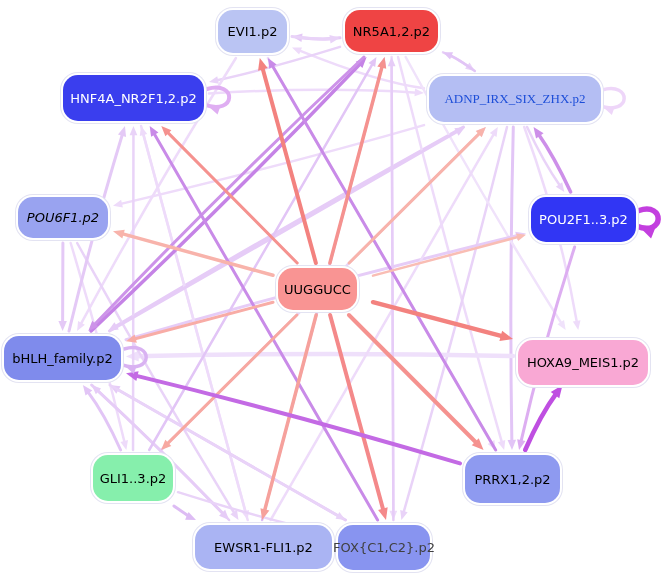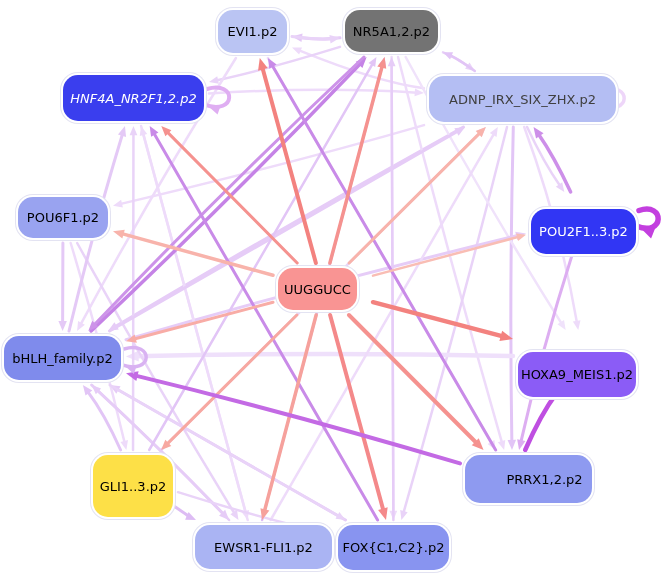--- a/index.html
+++ b/index.html
@@ -271,50 +271,50 @@
       </g>
       <g>
         <path d="M 639 210.5 C 665 201.5 665 237.5 636.286093236459 226.0144372945836" stroke="#c33fdf" stroke-width="5.5" fill="none" stroke-linecap="round"></path>
         <polygon points="640,227.5 655.5620121205897,227.23352718971594 651.0852689078173,238.42538522164685" fill="#c33fdf"></polygon>
       </g>
     </svg>
   <div id="node-layer">
       <div class="node" style="left: 218px; top: 10px; width: 69px; height: 43px; background: rgb(186, 196, 243); color: rgb(0, 0, 0);">
         <span>EVI1.p2</span>
       </div>
-      <div class="node" style="left: 345px; top: 10px; width: 93px; height: 42px; background: #737373; color: rgb(0, 0, 0);">
+      <div class="node" style="left: 345px; top: 10px; width: 93px; height: 42px; background: #ef4444; color: rgb(0, 0, 0);">
         <span>NR5A1,2.p2</span>
       </div>
-      <div class="node" style="left: 63px; top: 75px; width: 141px; height: 46px; background: rgb(58, 62, 238); color: rgb(255, 255, 255); font-style: italic;">
+      <div class="node" style="left: 63px; top: 75px; width: 141px; height: 46px; background: rgb(58, 62, 238); color: rgb(255, 255, 255);">
         <span>HNF4A_NR2F1,2.p2</span>
       </div>
-      <div class="node" style="left: 429px; top: 76px; width: 187px; height: 46px; background: rgb(180, 190, 243); color: #404040;">
+      <div class="node" style="left: 429px; top: 76px; width: 172px; height: 46px; background: rgb(180, 190, 243); color: #1d4ed8; font-family: Liberation Serif, serif;">
         <span>ADNP_IRX_SIX_ZHX.p2</span>
       </div>
-      <div class="node" style="left: 18px; top: 197px; width: 90px; height: 41px; background: rgb(153, 163, 240); color: rgb(0, 0, 0);">
+      <div class="node" style="left: 18px; top: 197px; width: 90px; height: 41px; background: rgb(153, 163, 240); color: rgb(0, 0, 0); font-style: italic;">
         <span>POU6F1.p2</span>
       </div>
-      <div class="node" style="left: 531px; top: 197px; width: 105px; height: 45px; background: rgb(49, 54, 244); color: rgb(255, 255, 255); margin-top: 12px;">
+      <div class="node" style="left: 531px; top: 197px; width: 105px; height: 45px; background: rgb(49, 54, 244); color: rgb(255, 255, 255);">
         <span>POU2F1..3.p2</span>
       </div>
       <div class="node" style="left: 278px; top: 268px; width: 79px; height: 42px; background: rgb(249, 148, 147); color: rgb(0, 0, 0);">
         <span>UUGGUCC</span>
       </div>
       <div class="node" style="left: 4px; top: 336px; width: 117px; height: 44px; background: rgb(127, 139, 236); color: #000000;">
         <span>bHLH_family.p2</span>
       </div>
-      <div class="node" style="left: 518px; top: 352px; width: 118px; height: 45px; background: #8b5cf6; color: rgb(0, 0, 0);">
+      <div class="node" style="left: 518px; top: 340px; width: 130px; height: 45px; background: #f9a8d4; color: rgb(0, 0, 0);">
         <span>HOXA9_MEIS1.p2</span>
       </div>
-      <div class="node" style="left: 93px; top: 455px; width: 80px; height: 62px; background: #fde047; color: rgb(0, 0, 0);">
+      <div class="node" style="left: 93px; top: 455px; width: 80px; height: 46px; background: #86efac; color: rgb(0, 0, 0);">
         <span>GLI1..3.p2</span>
       </div>
-      <div class="node" style="left: 465px; top: 455px; width: 95px; height: 48px; background: rgb(142, 154, 240); color: rgb(0, 0, 0); padding-left: 32px;">
+      <div class="node" style="left: 465px; top: 455px; width: 95px; height: 48px; background: rgb(142, 154, 240); color: rgb(0, 0, 0);">
         <span>PRRX1,2.p2</span>
       </div>
       <div class="node" style="left: 195px; top: 525px; width: 137px; height: 44px; background: rgb(170, 180, 243); color: rgb(0, 0, 0);">
         <span>EWSR1-FLI1.p2</span>
       </div>
-      <div class="node" style="left: 338px; top: 525px; width: 111px; height: 45px; background: rgb(136, 148, 240); color: #000000;">
+      <div class="node" style="left: 338px; top: 525px; width: 92px; height: 45px; background: rgb(136, 148, 240); color: #404040;">
         <span>FOX{C1,C2}.p2</span>
       </div>
     </div>
 </div>
 
 </body></html>

